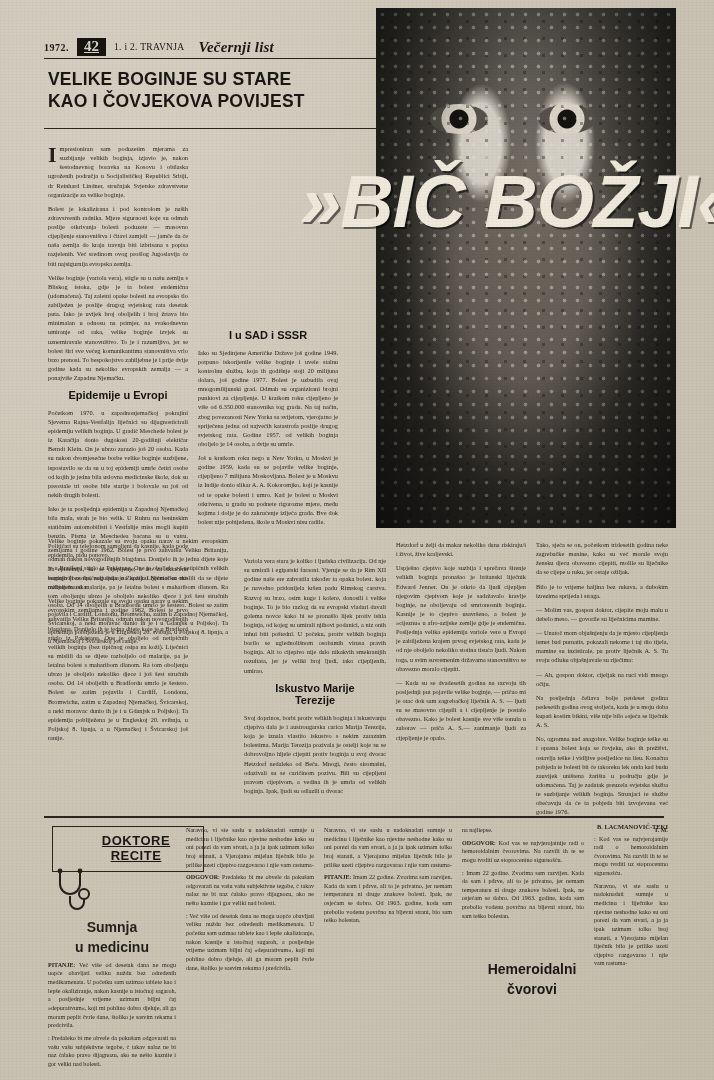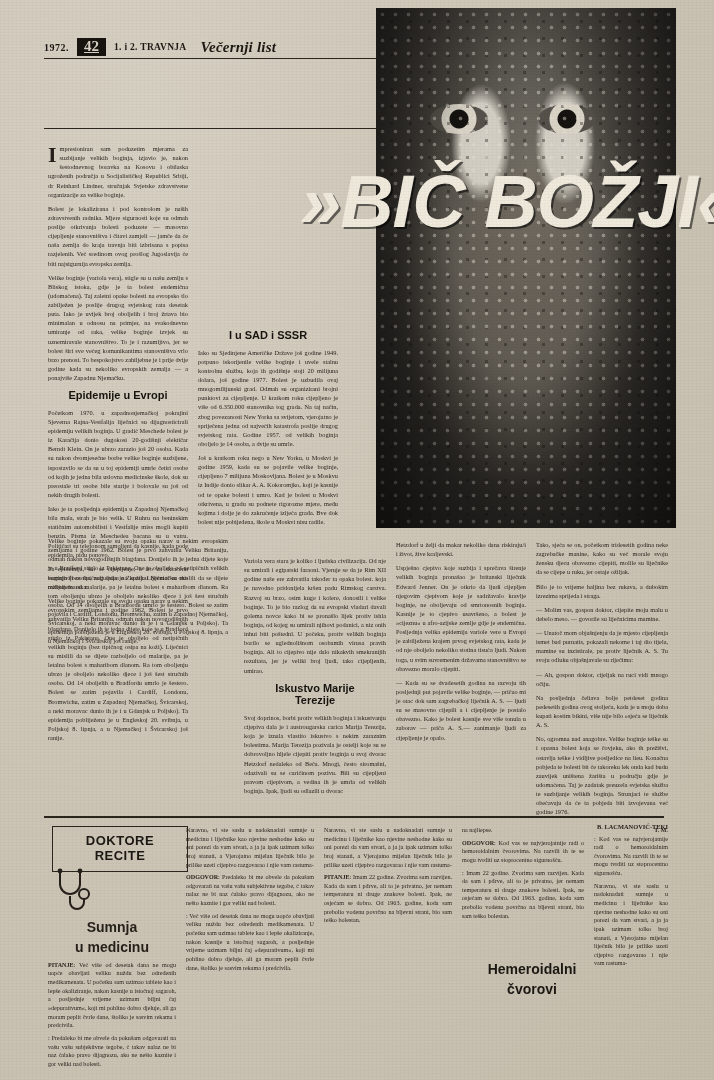--- a/index.html
+++ b/index.html
@@ -23,21 +23,21 @@
     mix-blend-mode:multiply;
   }
 
   
   .masthead{position:absolute;left:44px;top:36px;width:420px;height:22px;display:flex;align-items:center;gap:8px;}
   .mast-year{font-size:10px;font-weight:bold;letter-spacing:.5px;}
   .mast-num{
     background:#17140f;color:#d9d3c6;font-size:15px;font-weight:bold;
     padding:1px 7px 2px 7px;line-height:1;text-decoration:underline;
   }
-  .mast-date{font-size:9.5px;font-weight:bold;letter-spacing:.3px;}
+  .mast-date{font-size:9.5px;font-weight:normal;letter-spacing:.3px;}
   .mast-paper{font-size:15px;font-weight:bold;font-style:italic;letter-spacing:.2px;margin-left:6px;}
   .mast-rule{position:absolute;left:44px;top:58px;width:620px;border-top:1px solid #2a251d;}
 
   
   .head{position:absolute;left:48px;top:68px;width:340px;}
   .head-line{
     font-family:"Liberation Sans", sans-serif;
     font-weight:bold;font-size:17.5px;line-height:1.26;letter-spacing:.2px;
     color:#1a1712;
   }
@@ -114,21 +114,21 @@
   .c4{left:48px;top:536px;width:180px;}
   .c5{left:396px;top:540px;width:130px;}
   .c6{left:536px;top:540px;width:132px;}
 
   .byline{text-align:right;font-weight:bold;font-size:6.4px;margin-top:6px;}
 
   
   .botrule{position:absolute;left:44px;top:816px;width:620px;border-top:2px solid #2a251d;}
   .doktore{
     position:absolute;left:52px;top:826px;width:126px;border:1px solid #2a251d;
-    padding:6px 4px 8px 4px;text-align:center;
+    padding:6px 4px 8px 20px;text-align:center;text-decoration:underline;
   }
   .doktore .t1{font-family:"Liberation Sans", sans-serif;font-weight:bold;font-size:13px;letter-spacing:.5px;}
   .doktore .t2{font-family:"Liberation Sans", sans-serif;font-weight:bold;font-size:13px;letter-spacing:.5px;}
   .stetho{position:absolute;left:54px;top:868px;width:40px;height:44px;}
 
   .bsub{
     font-family:"Liberation Sans", sans-serif;font-weight:bold;
     font-size:14px;line-height:1.1;text-align:center;margin:4px 0 5px 0;
   }
   .bcol{position:absolute;font-size:6.1px;line-height:1.42;text-align:justify;color:#241f19;}
@@ -151,20 +151,24 @@
 <div class="page">
 
   <div class="masthead">
     <span class="mast-year">1972.</span>
     <span class="mast-num">42</span>
     <span class="mast-date">1. i 2. TRAVNJA</span>
     <span class="mast-paper">Večernji list</span>
   </div>
   <div class="mast-rule"></div>
 
+  <div class="head">
+    <div class="head-line">VELIKE BOGINJE SU STARE</div>
+    <div class="head-line">KAO I ČOVJEKOVA POVIJEST</div>
+  </div>
   <div class="head-rule"></div>
 
   <div class="hero">
     <div class="face"></div>
     <div class="eyeL"></div>
     <div class="eyeR"></div>
     <div class="pox"></div>
     <div class="vign"></div>
   </div>
   <div class="bic">»BIČ BOŽJI«</div>

